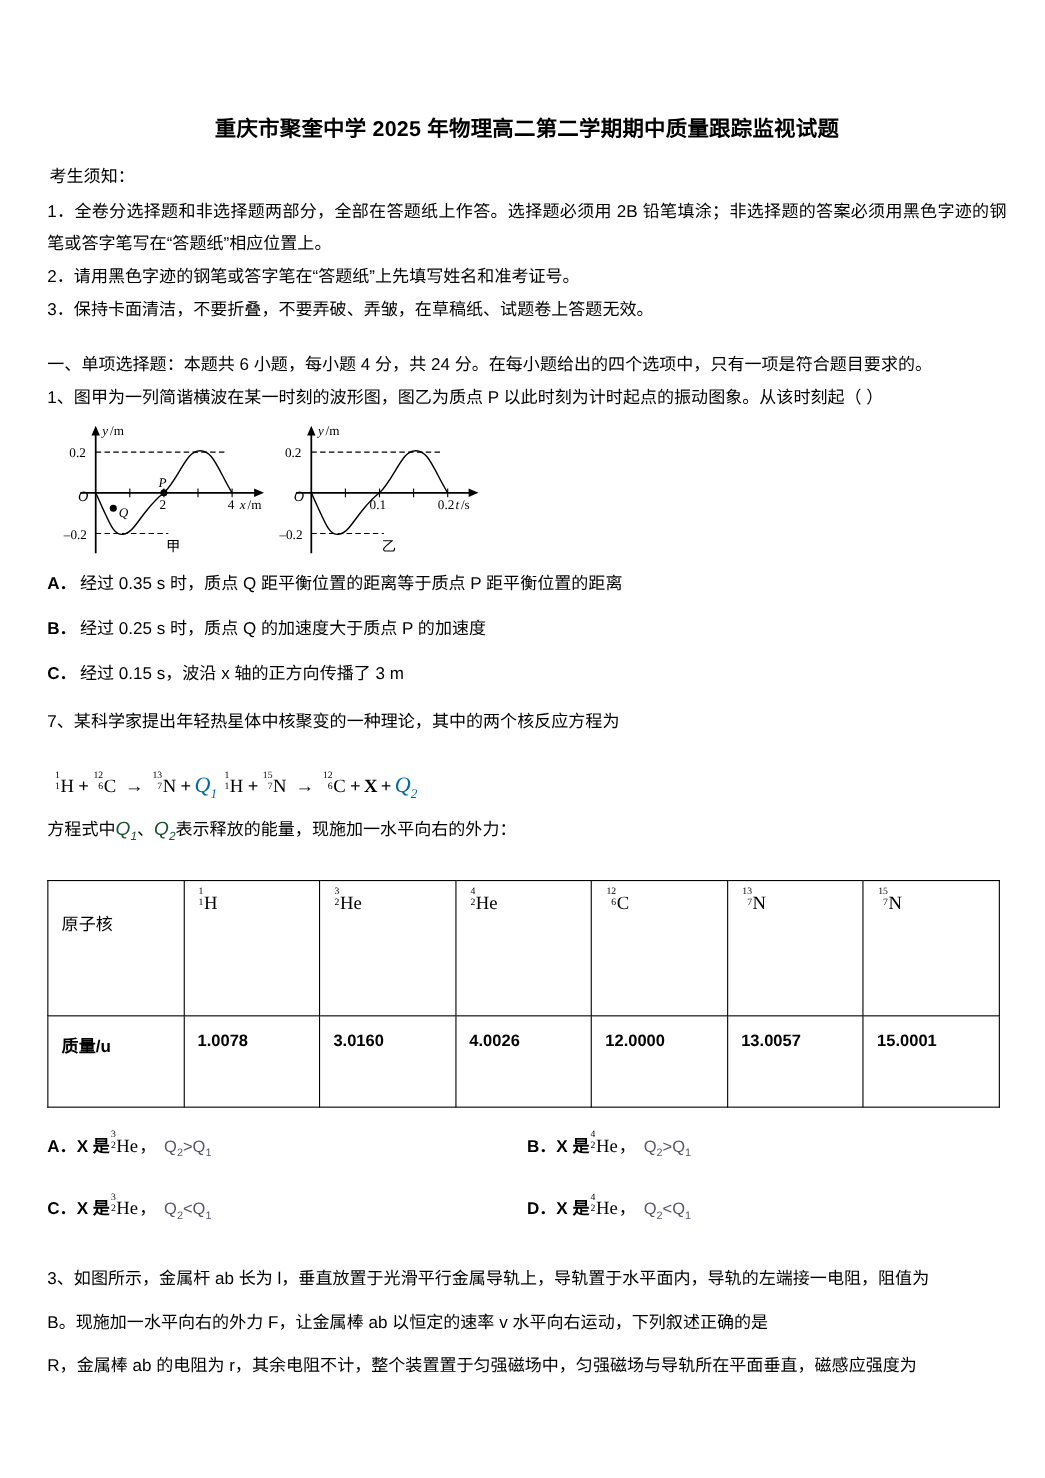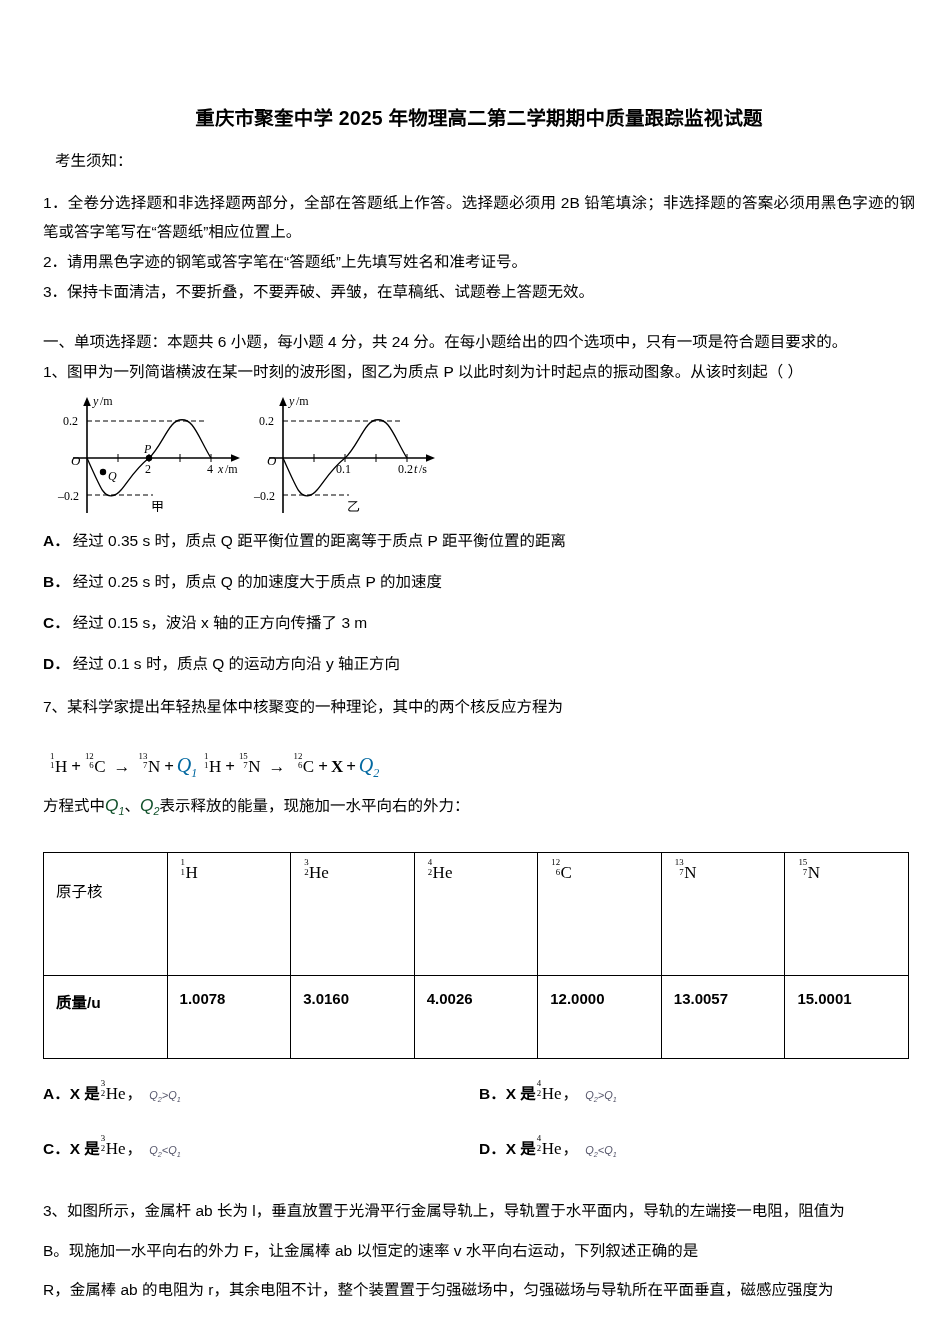--- a/index.html
+++ b/index.html
@@ -38,21 +38,21 @@
     letter-spacing: 0.2px;
     line-height: 1.45;
     margin: 0 0 14px 0;
     font-family: "Liberation Sans", "DejaVu Sans", sans-serif;
   }
 
   
   .notice-head {
     font-size: 15.5px;
     line-height: 1.9;
-    margin: 12px;
+    margin: 2px;
     font-family: "Liberation Sans", "DejaVu Sans", sans-serif;
   }
   .notice-line {
     font-size: 15.5px;
     line-height: 1.92;
     margin: 0;
     text-align: justify;
     font-family: "Liberation Sans", "DejaVu Sans", sans-serif;
   }
 
@@ -177,23 +177,22 @@
   }
   .opt-cell {
     width: 50%;
     font-size: 15.5px;
     font-family: "Liberation Sans", "DejaVu Sans", sans-serif;
   }
   .opt-cell .lbl { font-weight: bold; }
   .opt-cell .xsym { font-weight: bold; }
   .opt-cell .tb-iso { font-size: 17px; }
   .rel {
-    font-style: italic;
     color: #56566b;
-    font-size: 11px;
+    font-size: 15px;
     margin-left: 7px;
     text-align: center;
   }
   .rel sub { font-size: 0.66em; }
 
   .q3 { margin-top: 28px; }
   .q3 p { margin: 0; line-height: 2.55; font-size: 15.5px;
           font-family: "Liberation Sans", "DejaVu Sans", sans-serif; }
 </style>
 </head>
@@ -287,23 +286,20 @@
     <div>
       <p class="opt">
         <span class="lbl">A．</span><span>经过 0.35 s 时，质点 Q 距平衡位置的距离等于质点 P 距平衡位置的距离</span>
       </p>
       <p class="opt">
         <span class="lbl">B．</span><span>经过 0.25 s 时，质点 Q 的加速度大于质点 P 的加速度</span>
       </p>
       <p class="opt">
         <span class="lbl">C．</span><span>经过 0.15 s，波沿 x 轴的正方向传播了 3 m</span>
       </p>
-      <p class="opt">
-        <span class="lbl">D．</span><span>经过 0.1 s 时，质点 Q 的运动方向沿 y 轴正方向</span>
-      </p>
     </div>
 
     <p class="q-text">7、某科学家提出年轻热星体中核聚变的一种理论，其中的两个核反应方程为</p>
 
     <div class="nuc-eq">
       <span class="iso"><span class="pre"><span class="a">1</span><span class="z">1</span></span><span class="sym">H</span></span><span class="eq-op">+</span><span class="iso"><span class="pre"><span class="a">12</span><span class="z">6</span></span><span class="sym">C</span></span><span class="arrow">→</span><span class="iso"><span class="pre"><span class="a">13</span><span class="z">7</span></span><span class="sym">N</span></span><span class="eq-op">+</span><span class="qsym"><span>Q</span><sub>1</sub></span> <span class="iso"><span class="pre"><span class="a">1</span><span class="z">1</span></span><span class="sym">H</span></span><span class="eq-op">+</span><span class="iso"><span class="pre"><span class="a">15</span><span class="z">7</span></span><span class="sym">N</span></span><span class="arrow">→</span><span class="iso"><span class="pre"><span class="a">12</span><span class="z">6</span></span><span class="sym">C</span></span><span class="eq-op">+</span><b>X</b><span class="eq-op">+</span><span class="qsym"><span>Q</span><sub>2</sub></span>
     </div>
 
     <p class="q-text spaced">
       <span>方程式中</span><span class="inline-q"><span>Q</span><sub>1</sub></span><span>、</span><span class="inline-q"><span>Q</span><sub>2</sub></span><span>表示释放的能量，现施加一水平向右的外力：</span>

